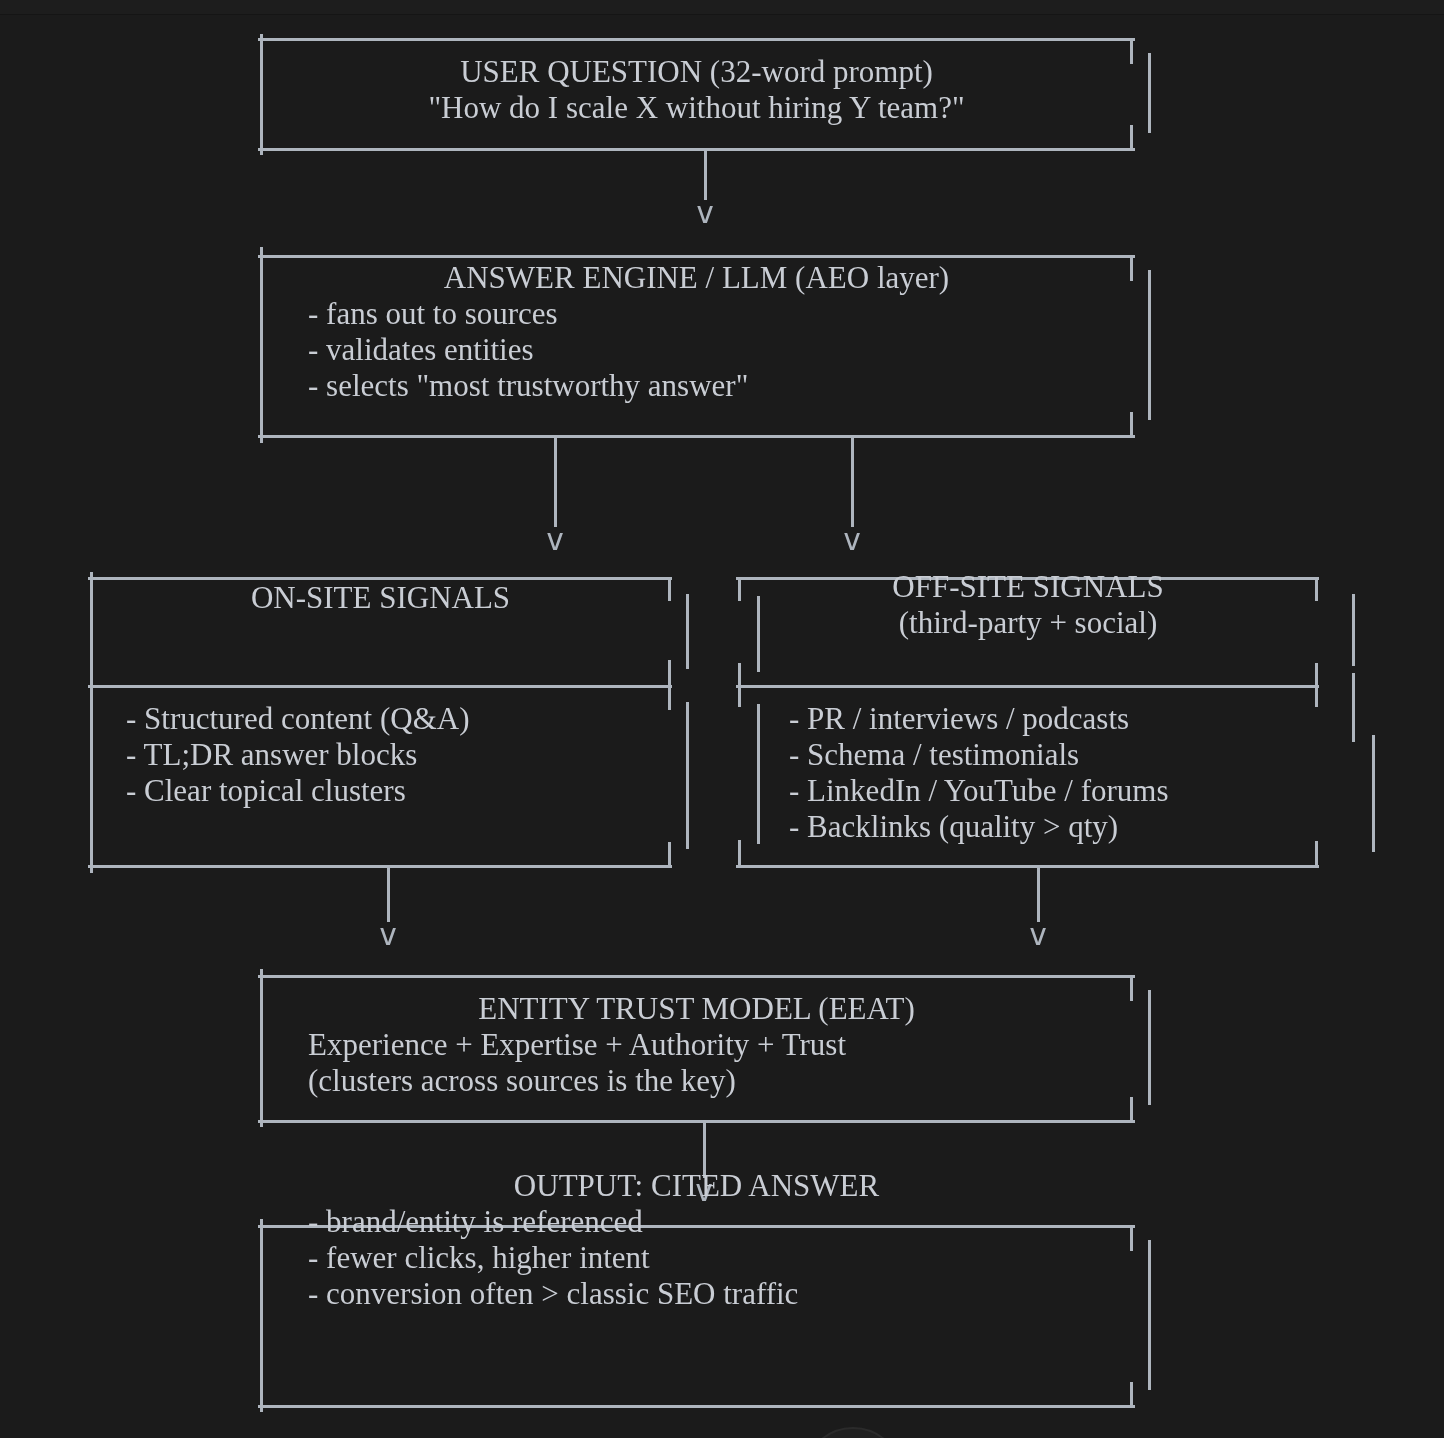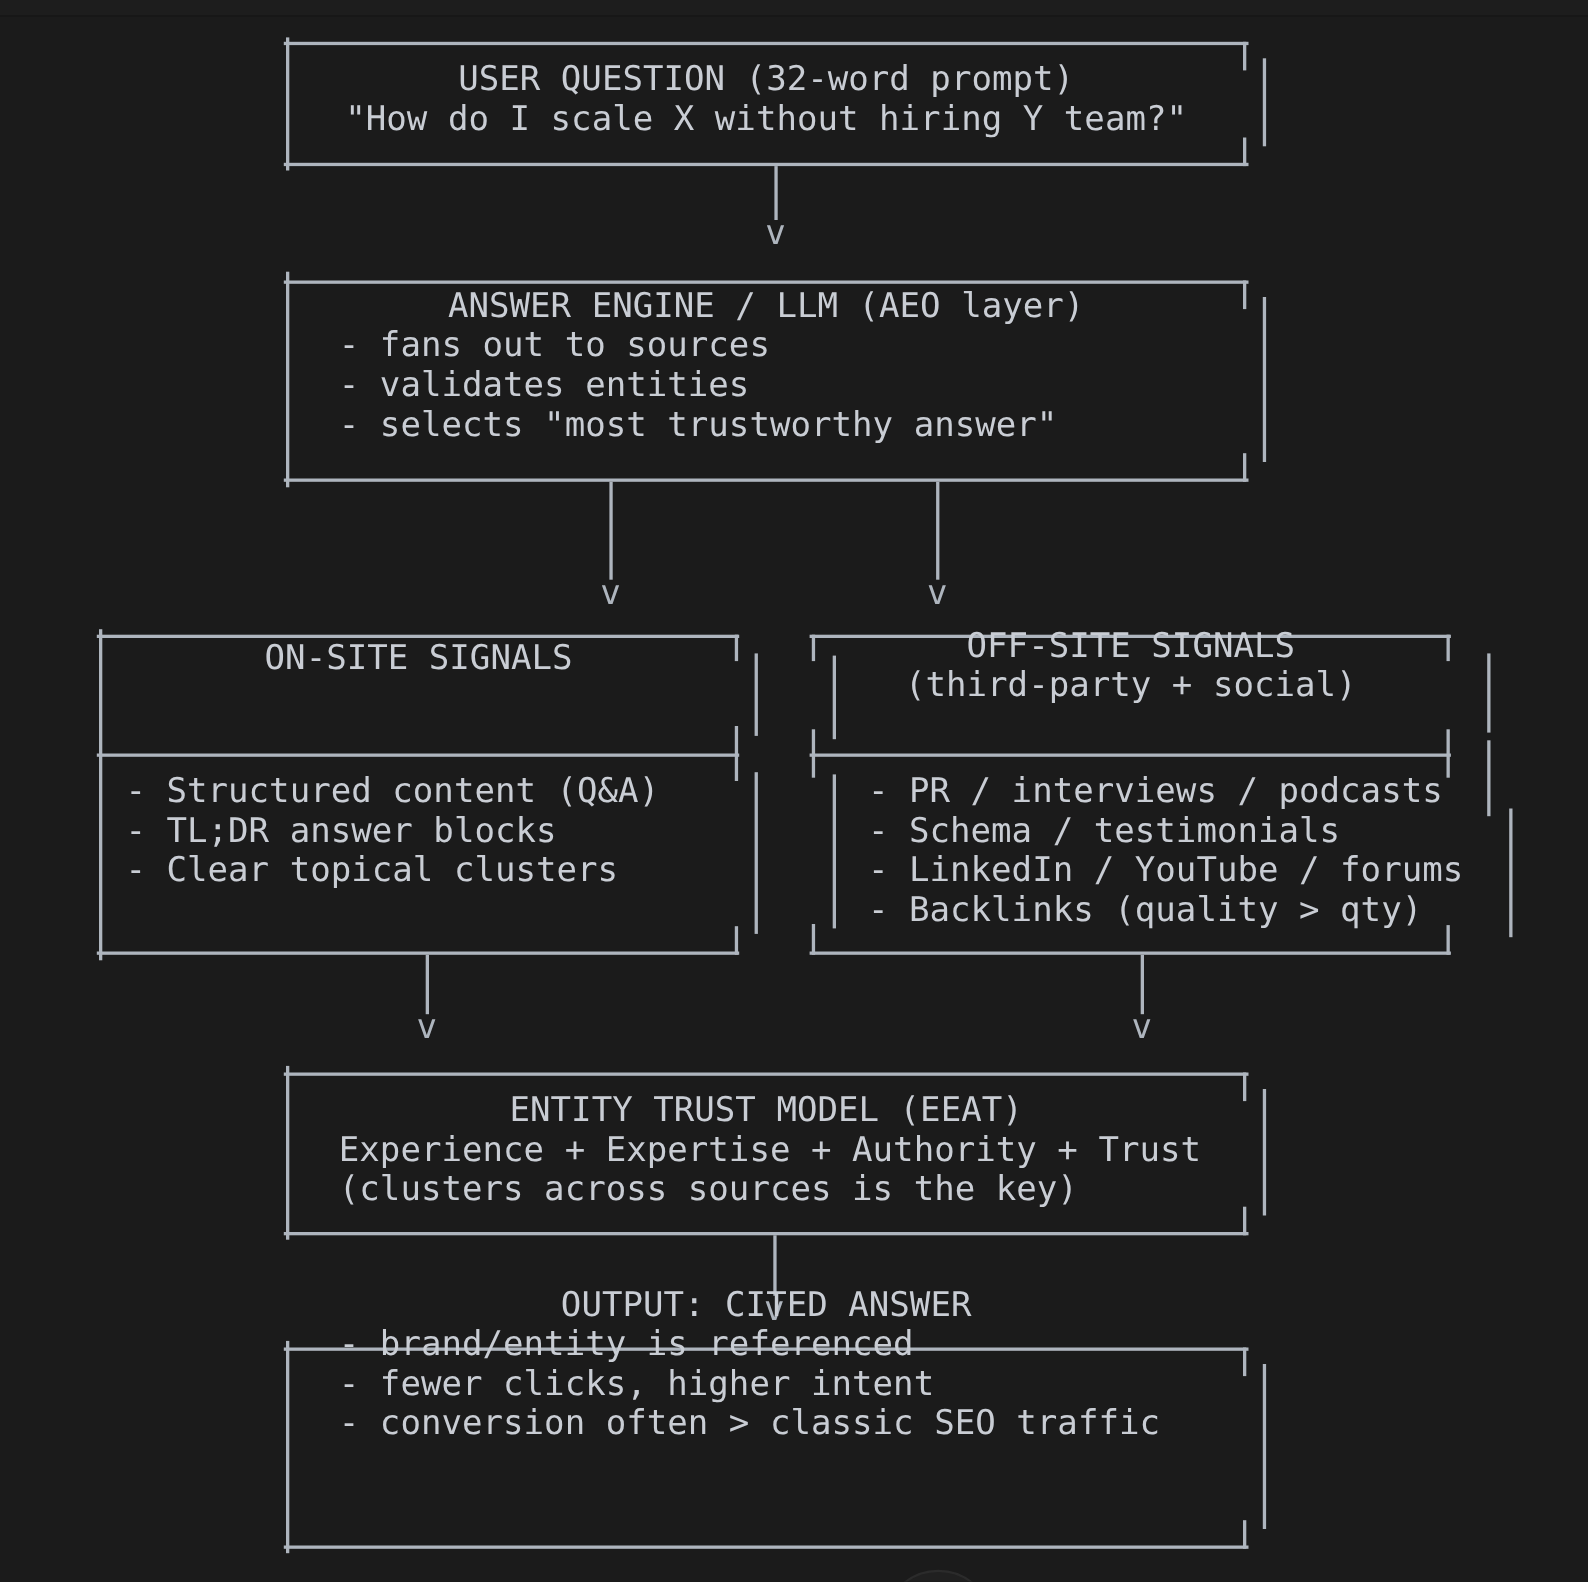--- a/index.html
+++ b/index.html
@@ -10,23 +10,23 @@
   html,body{margin:0;padding:0;background:var(--bg);}
   #stage{
     position:relative;width:1444px;height:1438px;background:var(--bg);
     overflow:hidden;
     font-family:"DejaVu Sans Mono","Liberation Mono",monospace;
   }
   .topband{position:absolute;left:0;top:0;width:1444px;height:14px;background:#1d1d1d;border-bottom:1px solid #151515;}
   .hl{position:absolute;height:3px;background:var(--stroke);}
   .vl{position:absolute;width:3px;background:var(--stroke);}
   .txt{position:absolute;color:var(--text);font-size:31px;white-space:nowrap;}
-  .ln{height:36px;line-height:36px;}
+  .ln{height:36px;line-height:36px;font-family:Liberation Serif, serif;}
   .c{text-align:center;}
-  .b33{padding-left:21px;}
+  .b33{padding-left:33px;}
   .b45{padding-left:45px;}
   .b48{padding-left:48px;}
   .ag{position:absolute;width:80px;text-align:center;color:var(--stroke);font-size:31px;line-height:36px;}
   .fab{position:absolute;left:803px;top:1427px;width:100px;height:100px;border-radius:50%;
        background:#202020;border:2px solid #2b2b2b;box-sizing:border-box;}
 </style>
 </head>
 <body>
 
 <div id="stage">

